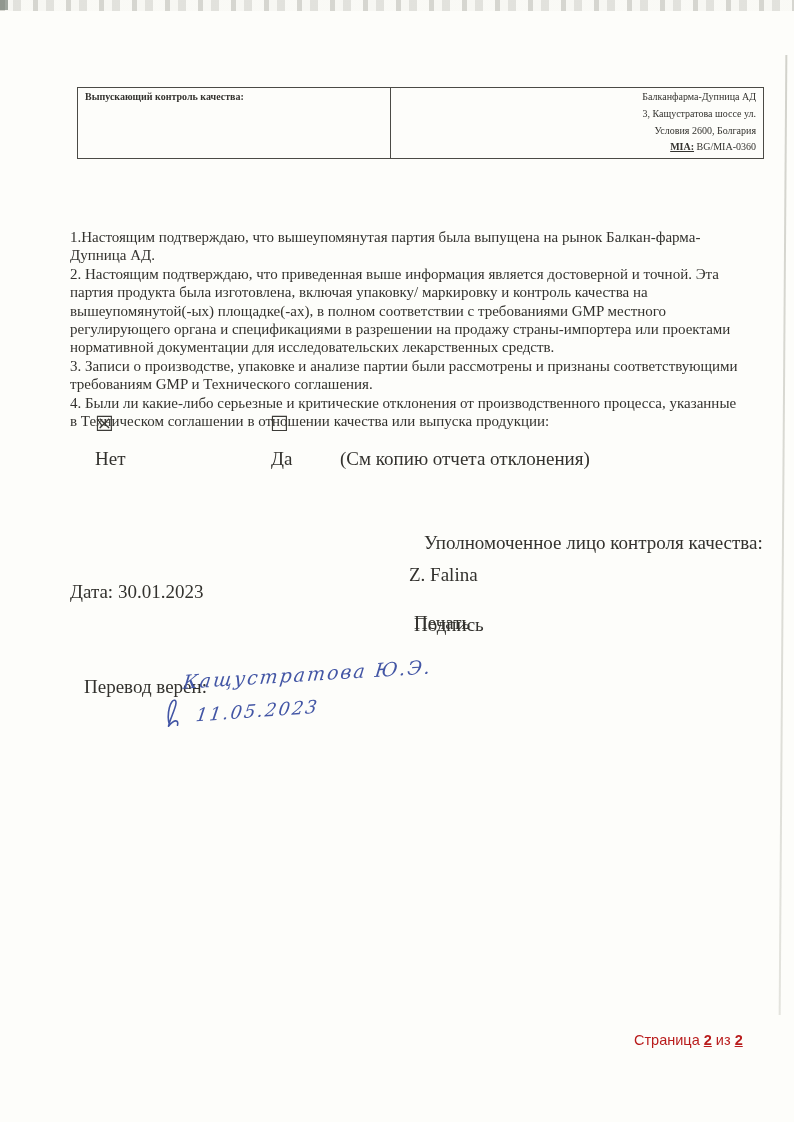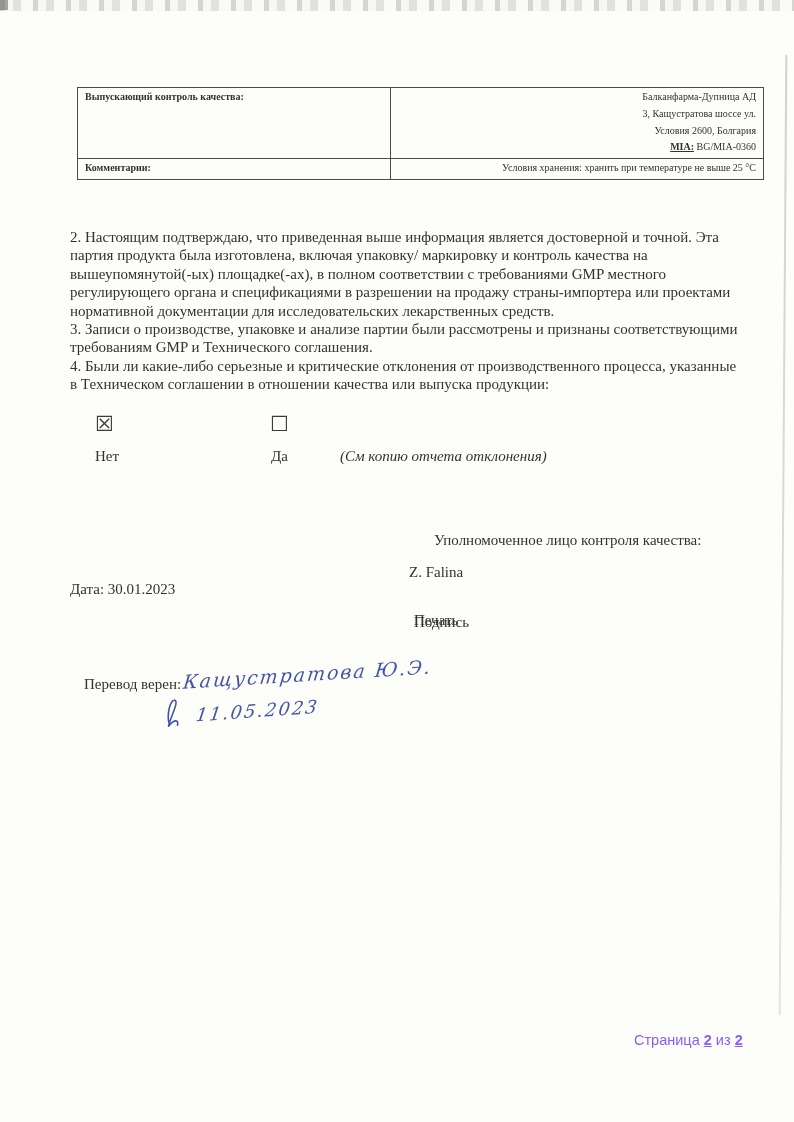--- a/index.html
+++ b/index.html
@@ -38,42 +38,42 @@
     position:absolute; left:70px; top:228px; width:668px;
     font-size:15px; line-height:18.4px; text-align:left;
   }
   
   .cbx { position:absolute; font-family:"DejaVu Sans", sans-serif; font-size:21px; line-height:21px; color:#3c3b37; }
   .cbx-no { left:95px; top:414px; }
   .cbx-yes { left:270px; top:414px; }
   .ans { position:absolute; font-size:15px; }
   .ans-no { left:95px; top:448px; }
   .ans-yes { left:271px; top:448px; }
-  .ans-note { left:340px; top:448px;font-style:italic; }
+  .ans-note { left:340px; top:448px; }
   
-  .lbl { position:absolute; font-size:15px; white-space:nowrap; }
-  .qc-label { left:434px; top:532px; }
+  .lbl { position:absolute; font-size:19px; white-space:nowrap; }
+  .qc-label { left:424px; top:532px; }
   .qc-name { left:409px; top:564px; }
   .date-line { left:70px; top:581px; }
   .sig-label { left:414px; top:614px; }
   .stamp-label { left:414px; top:612px; }
   .trans-label { left:70px; top:676px;margin-left:14px; }
   
   .hand {
     position:absolute; color:#4356a5;
     font-family:"DejaVu Serif", serif; font-style:italic;
     letter-spacing:2px; white-space:nowrap;
   }
   .hand-name { left:183px; top:663px; font-size:19px; transform:rotate(-3.5deg) skewX(-10deg); }
   .hand-date { left:196px; top:700px; font-size:18px; transform:rotate(-4deg) skewX(-12deg); }
   .paraph-svg { position:absolute; left:162px; top:694px; transform:rotate(-6deg); }
   
   .footer {
     position:absolute; left:634px; top:1032px;
-    font-family:"Liberation Sans", sans-serif; font-size:14.5px; color:#8b5cf6;
+    font-family:"Liberation Sans", sans-serif; font-size:14.5px; color:#b91c1c;
     white-space:nowrap;
   }
 </style>
 </head>
 <body>
 
 <div class="page">
 
   <div class="noise-band"></div>
   <div class="corner-speck"></div>
@@ -84,29 +84,26 @@
       <tbody>
           <tr>
         <td class="col-label">Выпускающий контроль качества:</td>
         <td class="col-value">
           <div>Балканфарма-Дупница АД</div>
           <div>3, Кащустратова шоссе ул.</div>
           <div>Условия 2600, Болгария</div>
           <div><span class="b">MIA:</span> <span>BG/MIA-0360</span></div>
         </td>
       </tr>
-      <tr>
-        <td class="col-label">Комментарии:</td>
-        <td class="col-value">Условия хранения: хранить при температуре не выше 25 °C</td>
-      </tr>
     </tbody>
       </table>
   </div>
 
   <div class="paras">
+    <div>1.Настоящим подтверждаю, что вышеупомянутая партия была выпущена на рынок Балкан-фарма-Дупница АД.</div>
     <div>2. Настоящим подтверждаю, что приведенная выше информация является достоверной и точной. Эта партия продукта была изготовлена, включая упаковку/ маркировку и контроль качества на вышеупомянутой(-ых) площадке(-ах), в полном соответствии с требованиями GMP местного регулирующего органа и спецификациями в разрешении на продажу страны-импортера или проектами нормативной документации для исследовательских лекарственных средств.</div>
     <div>3. Записи о производстве, упаковке и анализе партии были рассмотрены и признаны соответствующими требованиям GMP и Технического соглашения.</div>
     <div>4. Были ли какие-либо серьезные и критические отклонения от производственного процесса, указанные в Техническом соглашении в отношении качества или выпуска продукции:</div>
   </div>
 
   <span class="cbx cbx-no">☒</span>
   <span class="cbx cbx-yes">☐</span>
   <span class="lbl ans ans-no">Нет</span>
   <span class="lbl ans ans-yes">Да</span>
   <span class="lbl ans ans-note">(См копию отчета отклонения)</span>

